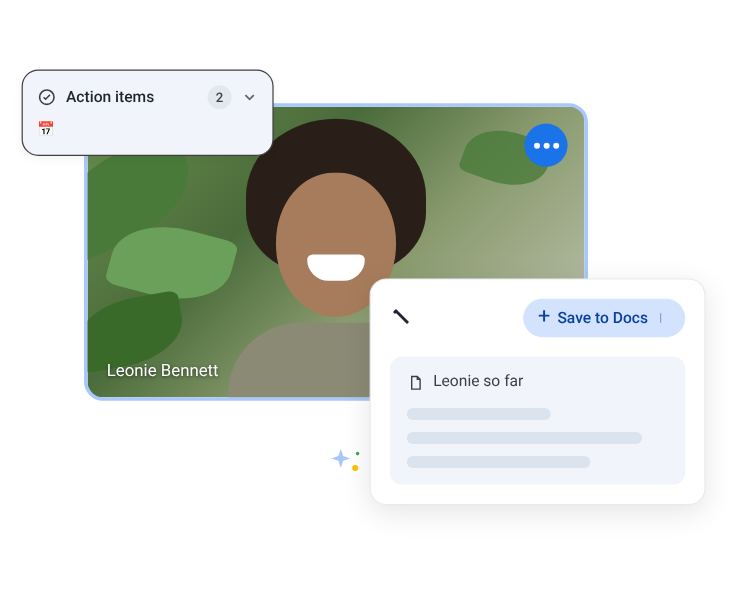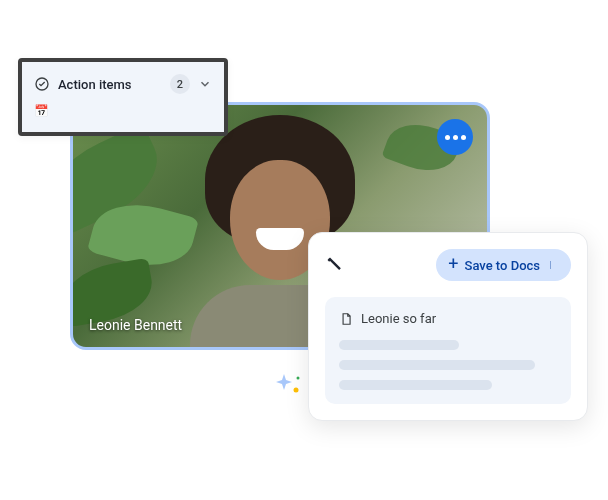--- a/index.html
+++ b/index.html
@@ -6,21 +6,21 @@
     body {
       font-family: -apple-system, BlinkMacSystemFont, "Segoe UI", Roboto, Arial, sans-serif;
       width: 608px;
       height: 500px;
       position: relative;
       background: #fff;
     }
     .video-tile {
       position: absolute;
       left: 70px;
-      top: 102px;
+      top: 86px;
       width: 420px;
       height: 248px;
       border-radius: 16px;
       border: 3px solid #a8c7fa;
       overflow: hidden;
       background: linear-gradient(135deg, #6b8e4e 0%, #4a6b3a 35%, #8a9b6f 60%, #c5c8b8 100%);
     }
     .video-inner {
       position: relative;
       width: 100%;
@@ -111,22 +111,22 @@
       height: 5px;
       border-radius: 50%;
       background: #fff;
     }
     .action-card {
       position: absolute;
       left: 18px;
       top: 58px;
       width: 210px;
       background: #f1f5fb;
-      border: 4px solid #404040;
-      border-radius: 4px;
+      border: 1px solid #404040;
+      border-radius: 14px;
       padding: 12px 12px 14px;
       box-shadow: 0 2px 8px rgba(0,0,0,0.05);
     }
     .action-header {
       display: flex;
       align-items: center;
       gap: 8px;
       margin-bottom: 10px;
     }
     .check-icon {

